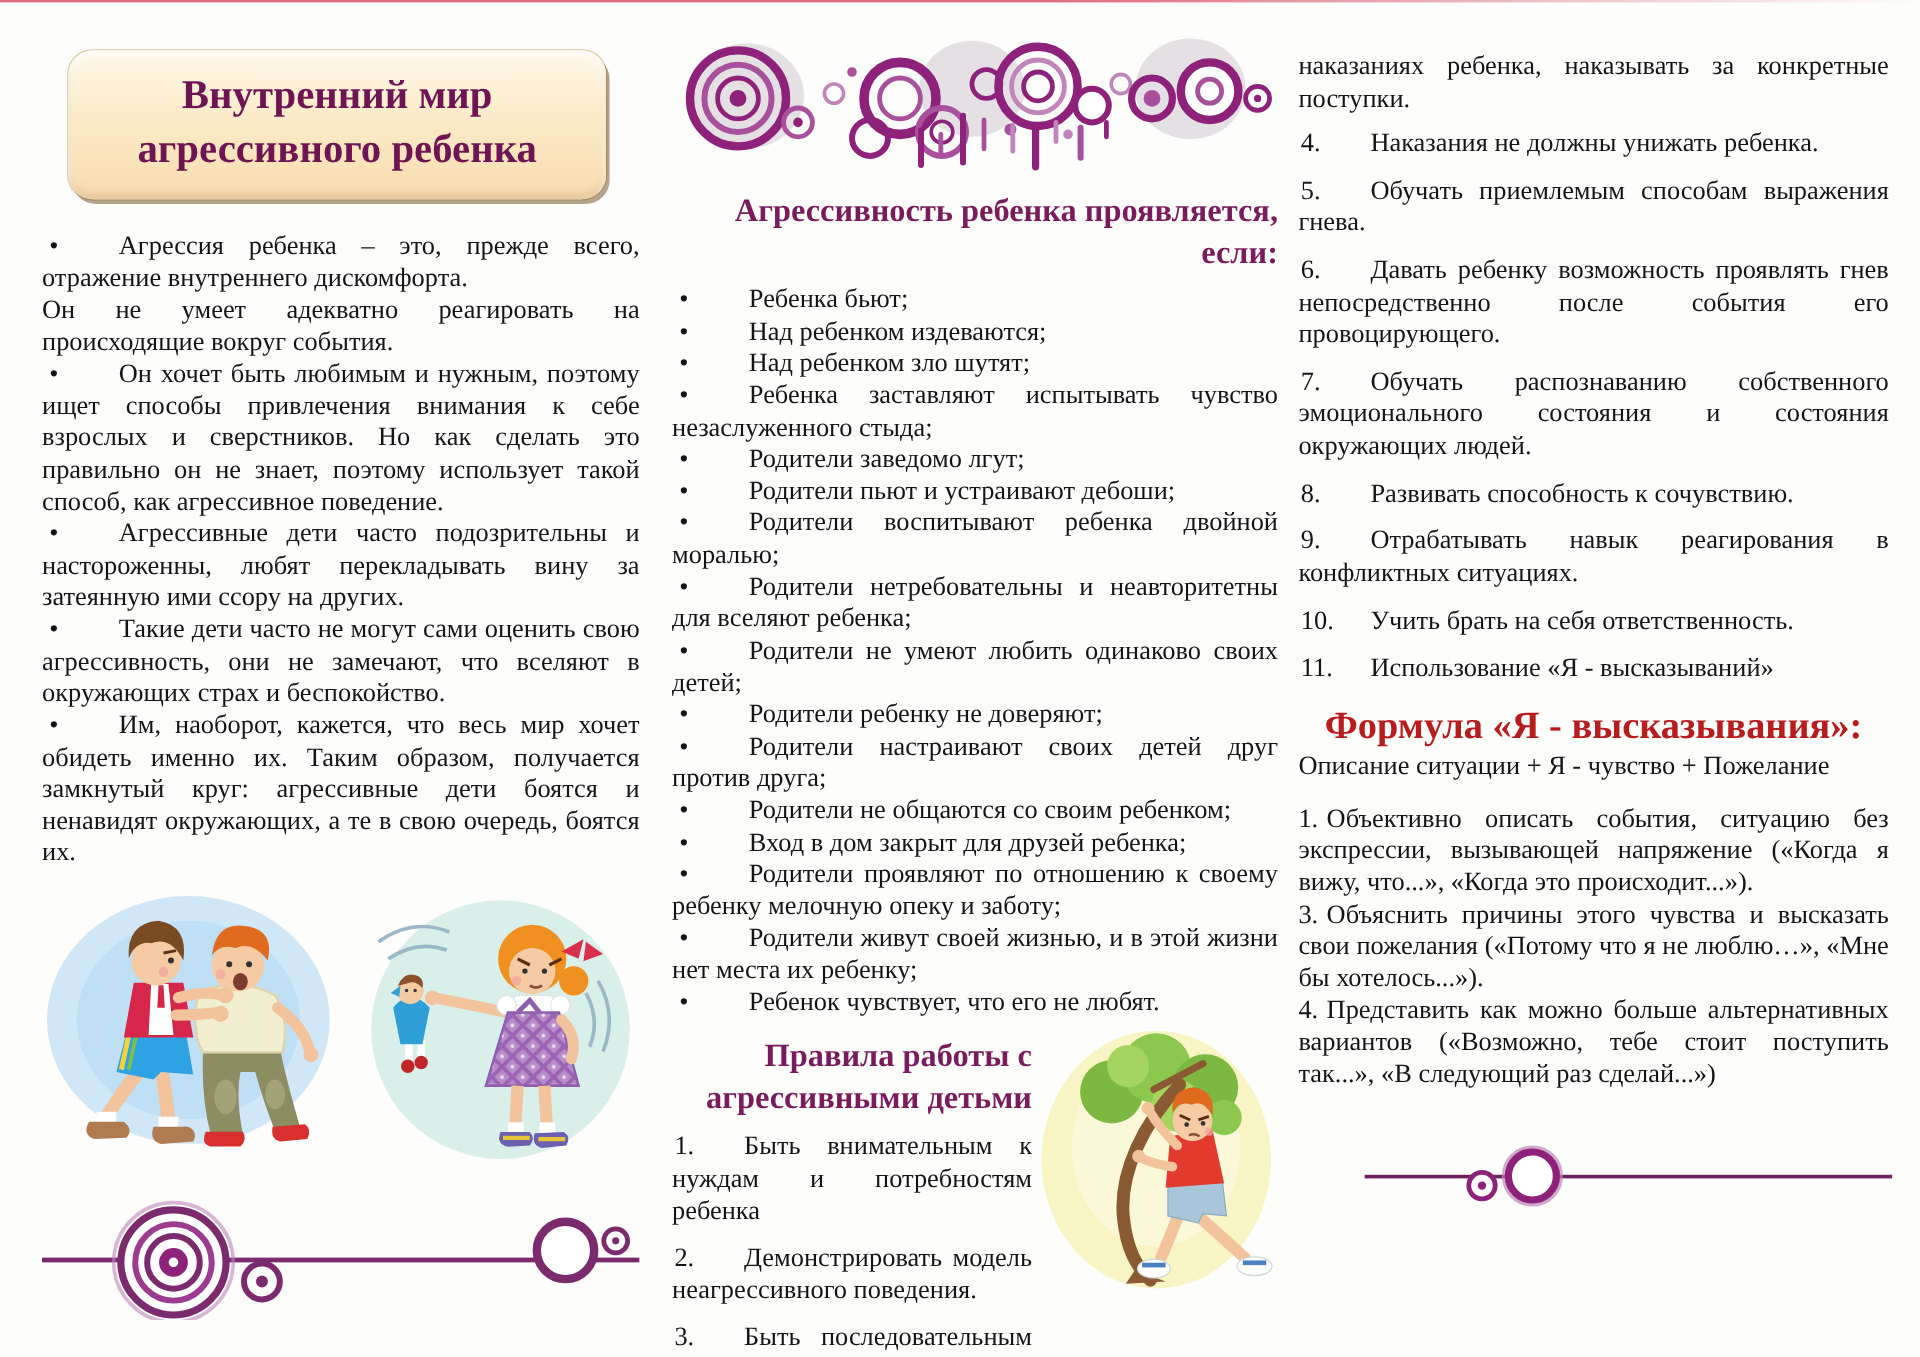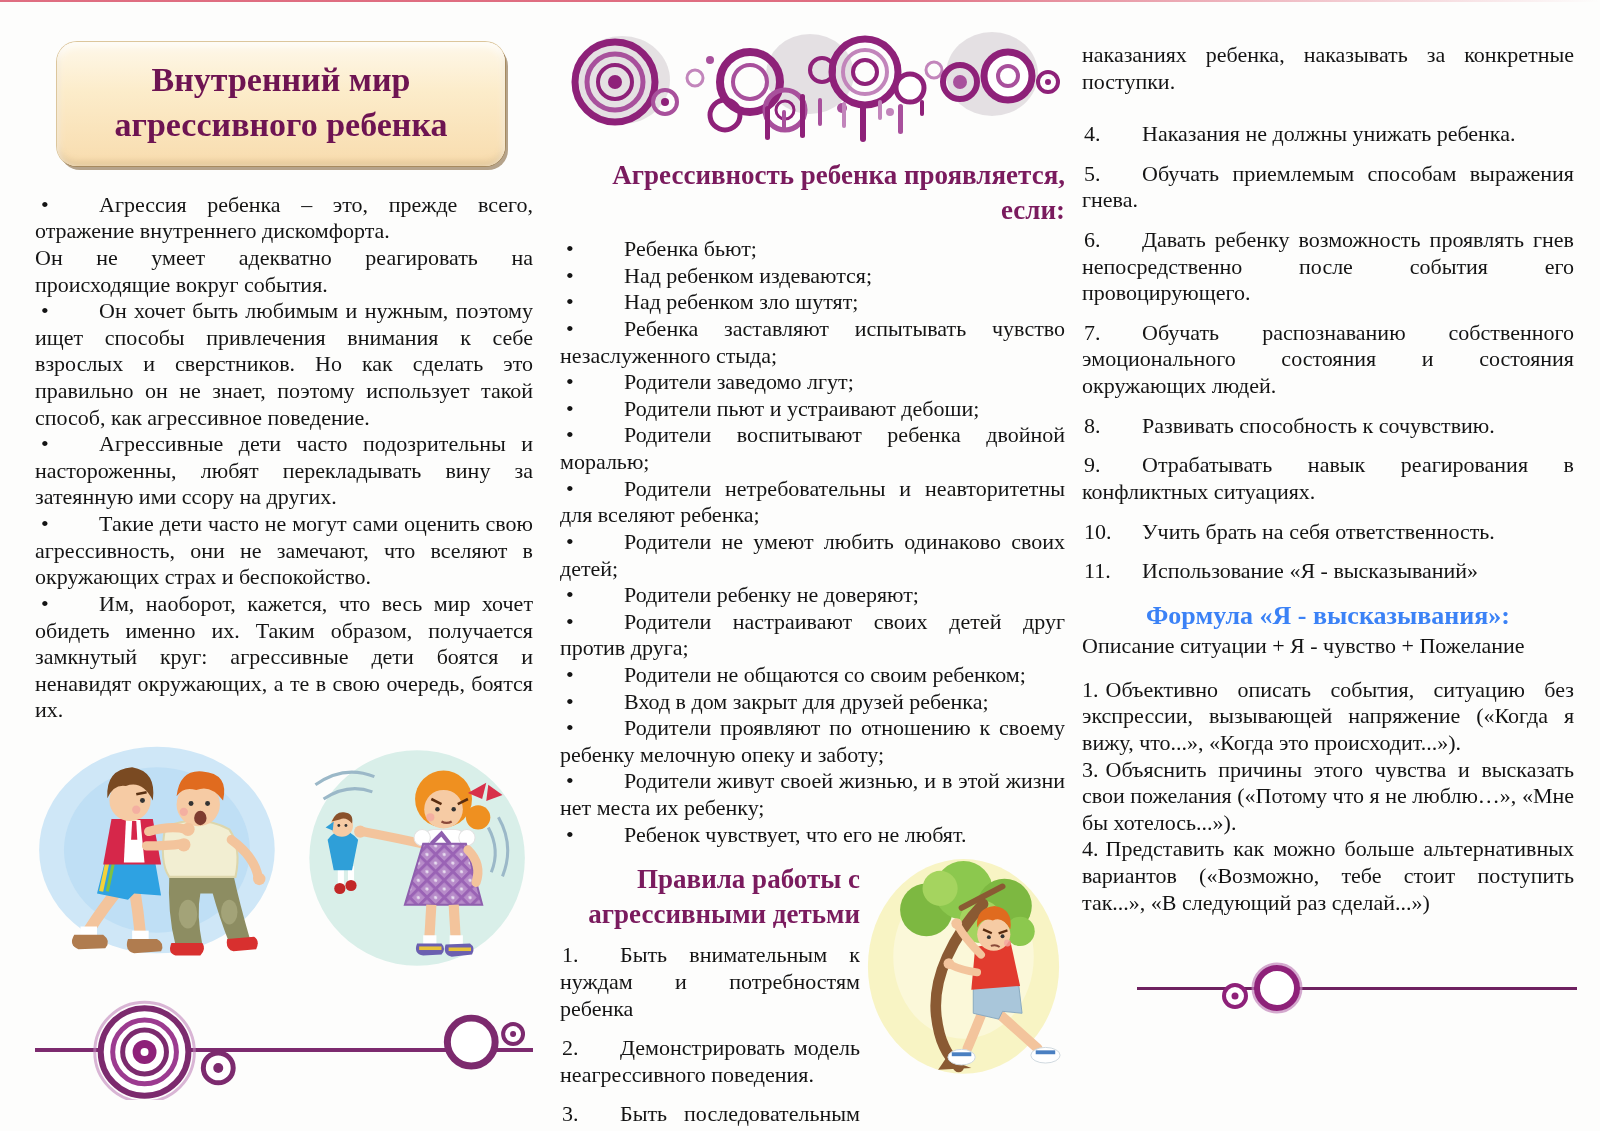--- a/index.html
+++ b/index.html
@@ -25,21 +25,21 @@
   .mk{display:inline-block;width:64px;}
   .mk:empty{display:none;}
   .bullet-list .mk{text-indent:6px;}
   .num-list .mk{width:60px;text-indent:2px;}
   .spaced .li{margin-bottom:13px;}
   .steps .li{margin:0;}
   .steps .mk{display:inline;width:auto;text-indent:0;margin-right:7px;}
 
   .h2{font-size:27px;line-height:1.3;font-weight:bold;color:#7a1b5e;text-align:right;margin:10px 0 8px 0;}
   .h2.rules{margin:14px 0 10px 0;}
-  .formula-h{font-size:26px;font-weight:bold;color:#3b82f6;text-align:center;margin:16px 0 2px 0;}
+  .formula-h{font-size:32px;font-weight:bold;color:#b91c1c;text-align:center;margin:16px 0 2px 0;}
   .formula-line{font-size:22px;text-align:left;margin:0 0 18px 0;}
 
   .illu-row{display:flex;align-items:flex-start;gap:6px;margin-top:16px;}
   .rules-row{display:flex;align-items:flex-start;gap:4px;}
   .rules-left{width:300px;}
   .divider{display:block;margin-top:22px;}
   svg{display:block;}
 </style>
 </head>
 <body>
@@ -304,21 +304,21 @@
           <path d="M130,99 q5,-2 9,1" stroke="#8a4a3a" stroke-width="2" fill="none"></path>
           <circle cx="147" cy="96" r="3.5" fill="#f4a7a0" opacity=".8"></circle>
         </g>
       </svg>
     </div>
   </div>
 
   <div id="col3" class="col">
     <p class="txt li">наказаниях ребенка, наказывать за конкретные поступки.</p>
 
-    <div class="txt num-list spaced" style="margin-top:26px">
+    <div class="txt num-list spaced" style="margin-top:11px">
         <p class="li"><span class="mk">4.</span><span>Наказания не должны унижать ребенка.</span></p>
         <p class="li"><span class="mk">5.</span><span>Обучать приемлемым способам выражения гнева.</span></p>
         <p class="li"><span class="mk">6.</span><span>Давать ребенку возможность проявлять гнев непосредственно после события его провоцирующего.</span></p>
         <p class="li"><span class="mk">7.</span><span>Обучать распознаванию собственного эмоционального состояния и состояния окружающих людей.</span></p>
         <p class="li"><span class="mk">8.</span><span>Развивать способность к сочувствию.</span></p>
         <p class="li"><span class="mk">9.</span><span>Отрабатывать навык реагирования в конфликтных ситуациях.</span></p>
         <p class="li"><span class="mk">10.</span><span>Учить брать на себя ответственность.</span></p>
         <p class="li"><span class="mk">11.</span><span>Использование «Я - высказываний»</span></p>
       </div>
 

